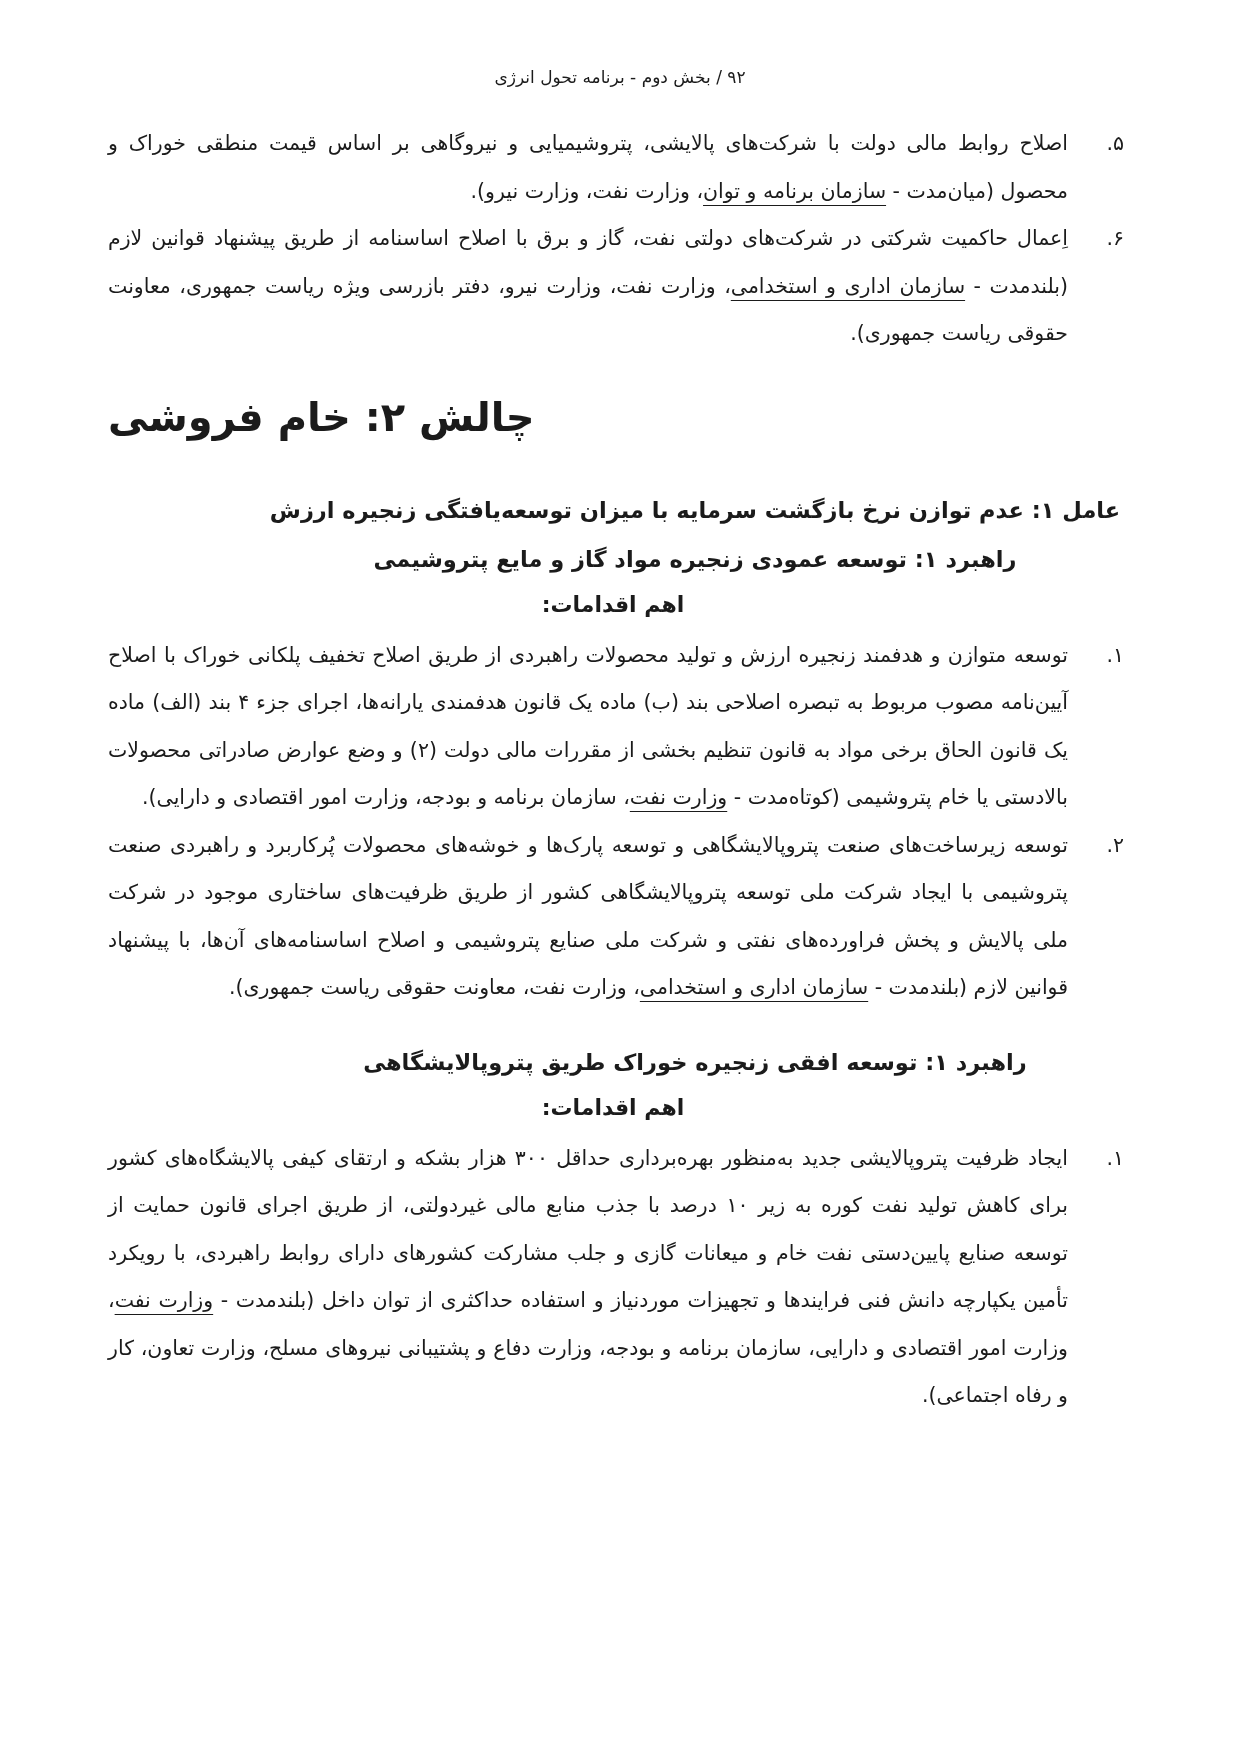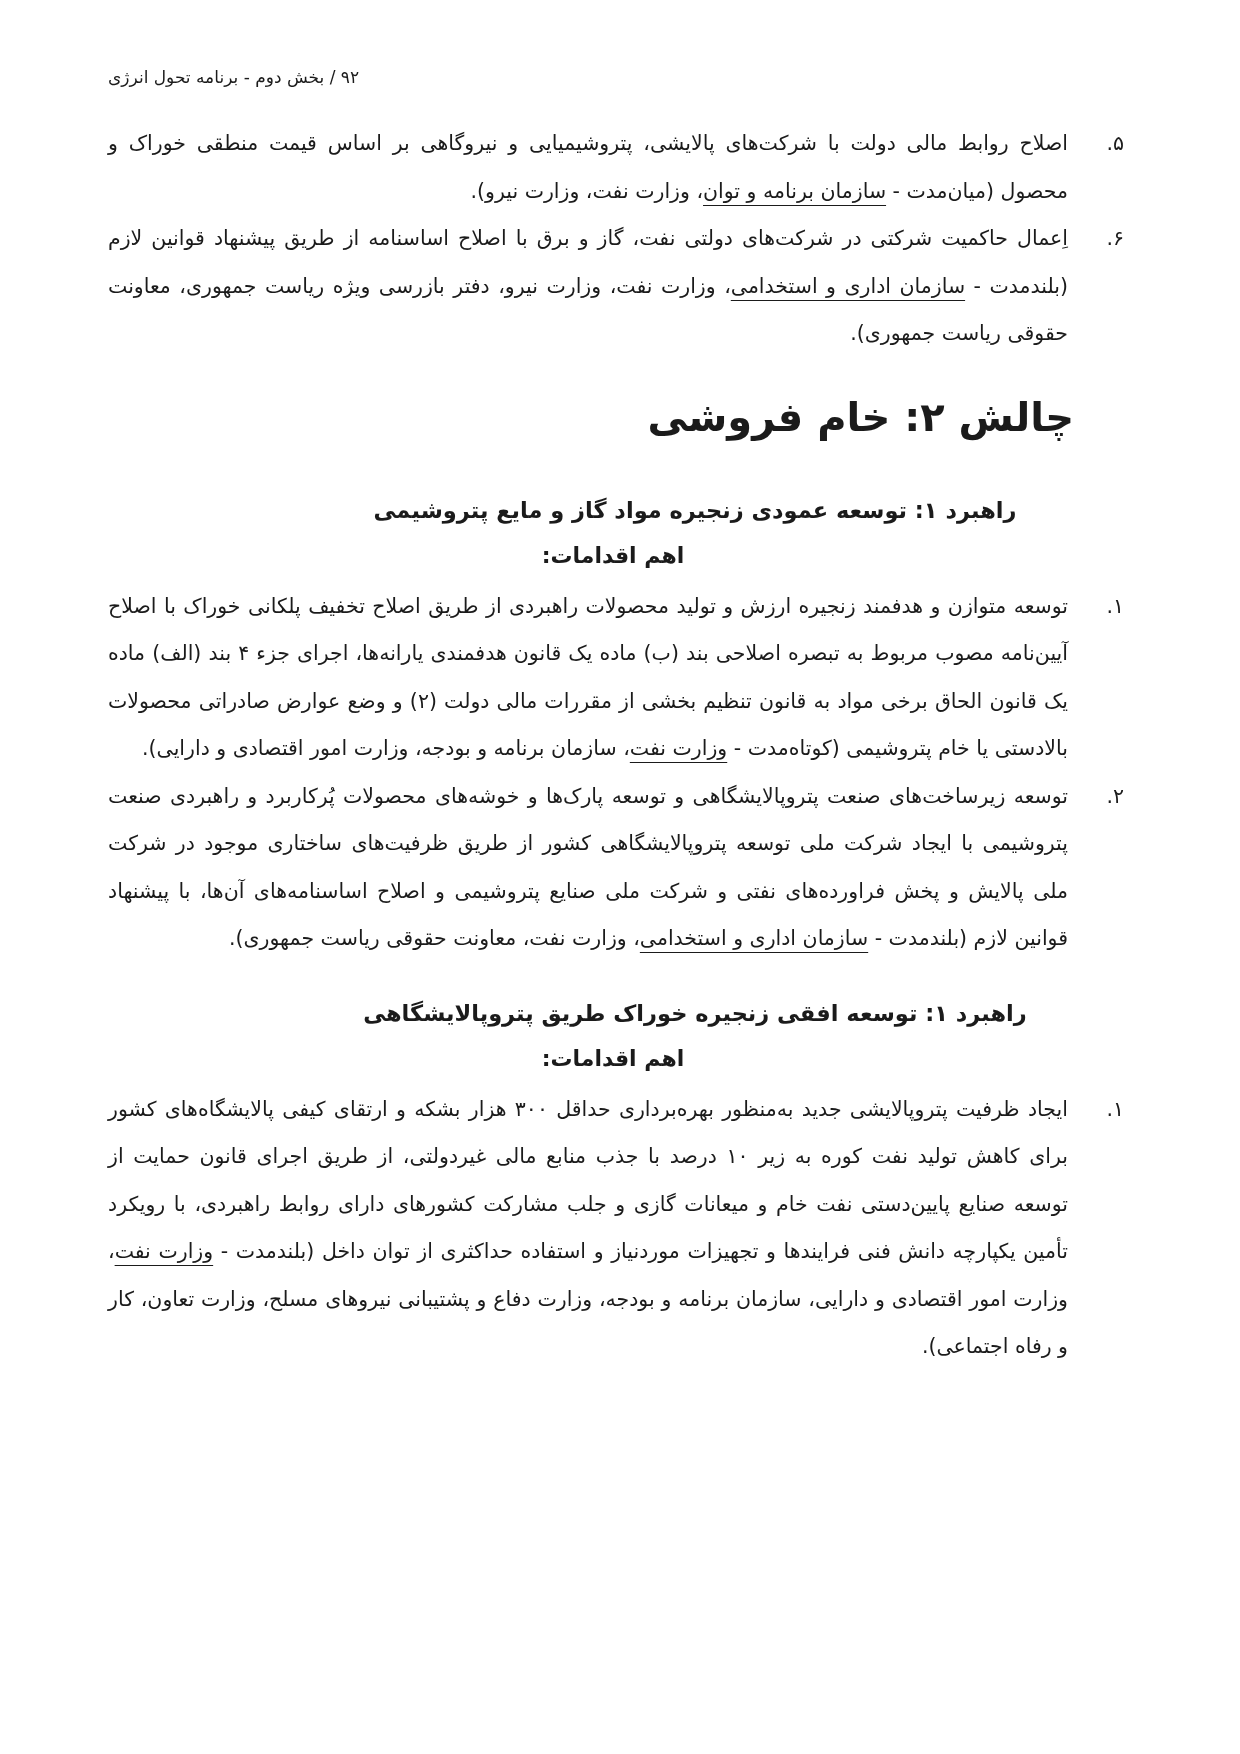--- a/index.html
+++ b/index.html
@@ -15,21 +15,21 @@
     color: #1b1b1b;
     direction: rtl;
   }
   .page {
     box-sizing: border-box;
     width: 1240px;
     height: 1754px;
     padding: 64px 108px 0 108px;
   }
   .page-header {
-    text-align: left;
+    text-align: center;
     font-size: 17px;
     line-height: 26px;
     margin-bottom: 30px;
     letter-spacing: 0.2px;
   }
   .li {
     position: relative;
     padding-right: 64px;
     font-size: 20.5px;
     line-height: 47.5px;
@@ -37,21 +37,21 @@
   }
   .li .marker {
     position: absolute;
     right: 8px;
     top: 0;
   }
   .challenge-title {
     font-weight: bold;
     font-size: 40px;
     line-height: 58px;
-    text-align: right;
+    text-align: left;
     padding-right: 58px;
     margin: 30px 0 40px 0;
   }
   .subheads {
     text-align: center;
     padding-left: 150px;
     font-weight: bold;
     font-size: 22.5px;
     line-height: 49px;
   }
@@ -83,20 +83,21 @@
     <span class="marker">۵.</span><span>اصلاح روابط مالی دولت با شرکت‌های پالایشی، پتروشیمیایی و نیروگاهی بر اساس قیمت منطقی خوراک و محصول (میان‌مدت - </span><span class="u">سازمان برنامه و توان</span><span>، وزارت نفت، وزارت نیرو).</span>
   </div>
 
   <div class="li">
     <span class="marker">۶.</span><span>اِعمال حاکمیت شرکتی در شرکت‌های دولتی نفت، گاز و برق با اصلاح اساسنامه از طریق پیشنهاد قوانین لازم (بلندمدت - </span><span class="u">سازمان اداری و استخدامی</span><span>، وزارت نفت، وزارت نیرو، دفتر بازرسی ویژه ریاست جمهوری، معاونت حقوقی ریاست جمهوری).</span>
   </div>
 
   <div class="challenge-title">چالش ۲: خام فروشی</div>
 
   <div class="subheads">
+    <div>عامل ۱: عدم توازن نرخ بازگشت سرمایه با میزان توسعه‌یافتگی زنجیره ارزش</div>
     <div>راهبرد ۱: توسعه عمودی زنجیره مواد گاز و مایع پتروشیمی</div>
   </div>
   <div class="actions-label">اهم اقدامات:</div>
 
   <div class="li">
     <span class="marker">۱.</span><span>توسعه متوازن و هدفمند زنجیره ارزش و تولید محصولات راهبردی از طریق اصلاح تخفیف پلکانی خوراک با اصلاح آیین‌نامه مصوب مربوط به تبصره اصلاحی بند (ب) ماده یک قانون هدفمندی یارانه‌ها، اجرای جزء ۴ بند (الف) ماده یک قانون الحاق برخی مواد به قانون تنظیم بخشی از مقررات مالی دولت (۲) و وضع عوارض صادراتی محصولات بالادستی یا خام پتروشیمی (کوتاه‌مدت - </span><span class="u">وزارت نفت</span><span>، سازمان برنامه و بودجه، وزارت امور اقتصادی و دارایی).</span>
   </div>
 
   <div class="li">
     <span class="marker">۲.</span><span>توسعه زیرساخت‌های صنعت پتروپالایشگاهی و توسعه پارک‌ها و خوشه‌های محصولات پُرکاربرد و راهبردی صنعت پتروشیمی با ایجاد شرکت ملی توسعه پتروپالایشگاهی کشور از طریق ظرفیت‌های ساختاری موجود در شرکت ملی پالایش و پخش فراورده‌های نفتی و شرکت ملی صنایع پتروشیمی و اصلاح اساسنامه‌های آن‌ها، با پیشنهاد قوانین لازم (بلندمدت - </span><span class="u">سازمان اداری و استخدامی</span><span>، وزارت نفت، معاونت حقوقی ریاست جمهوری).</span>

